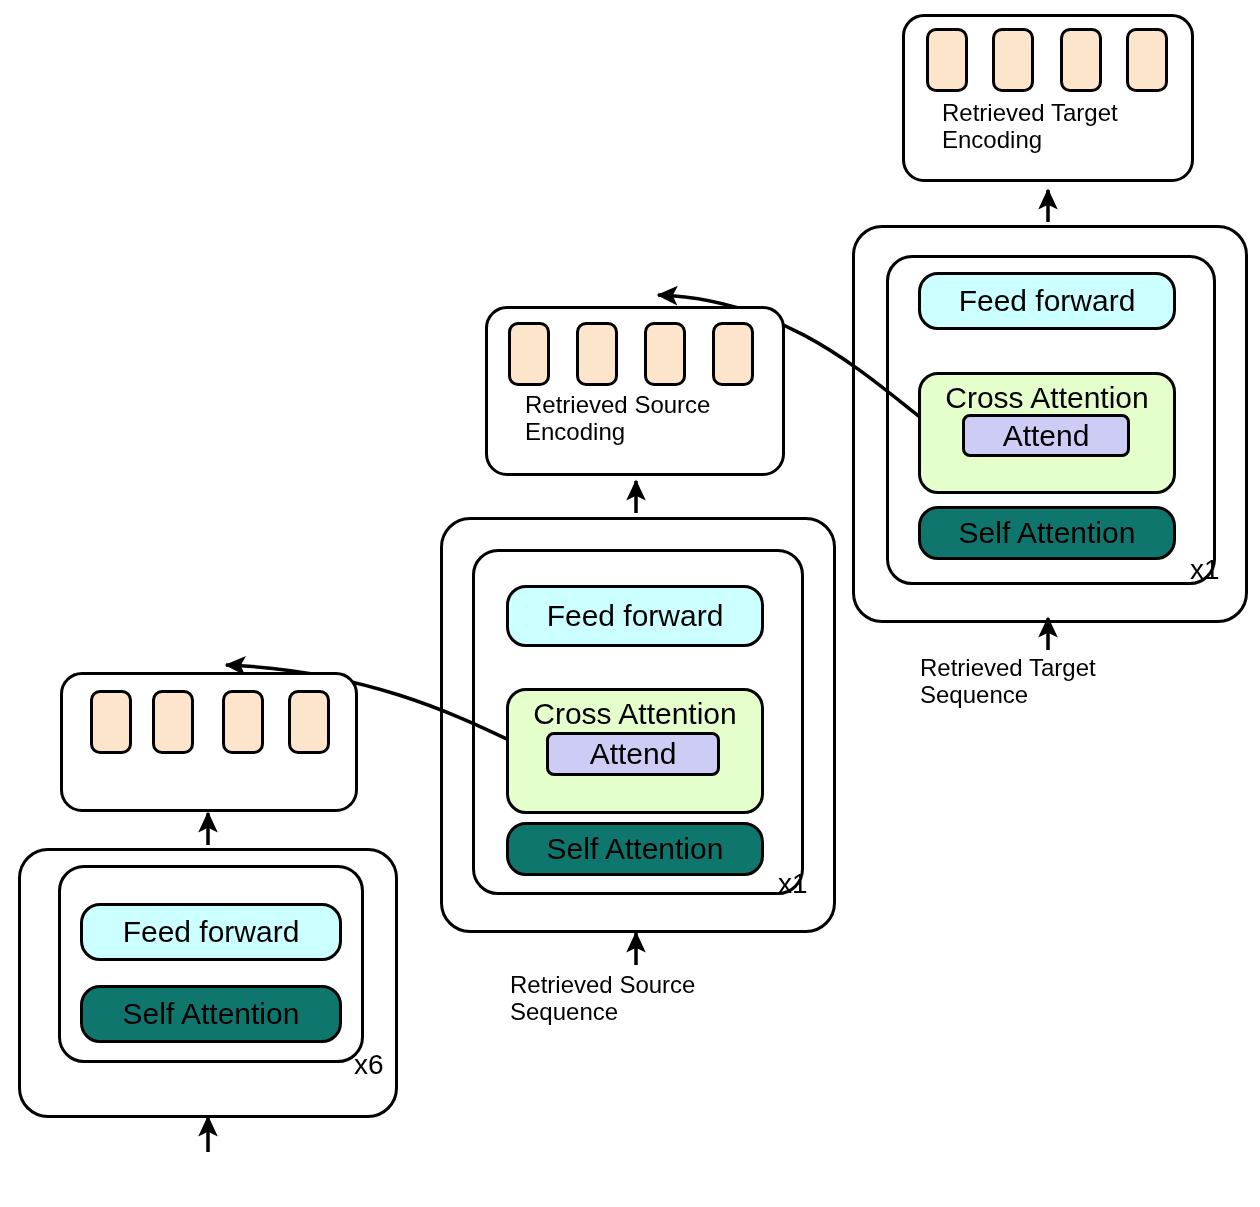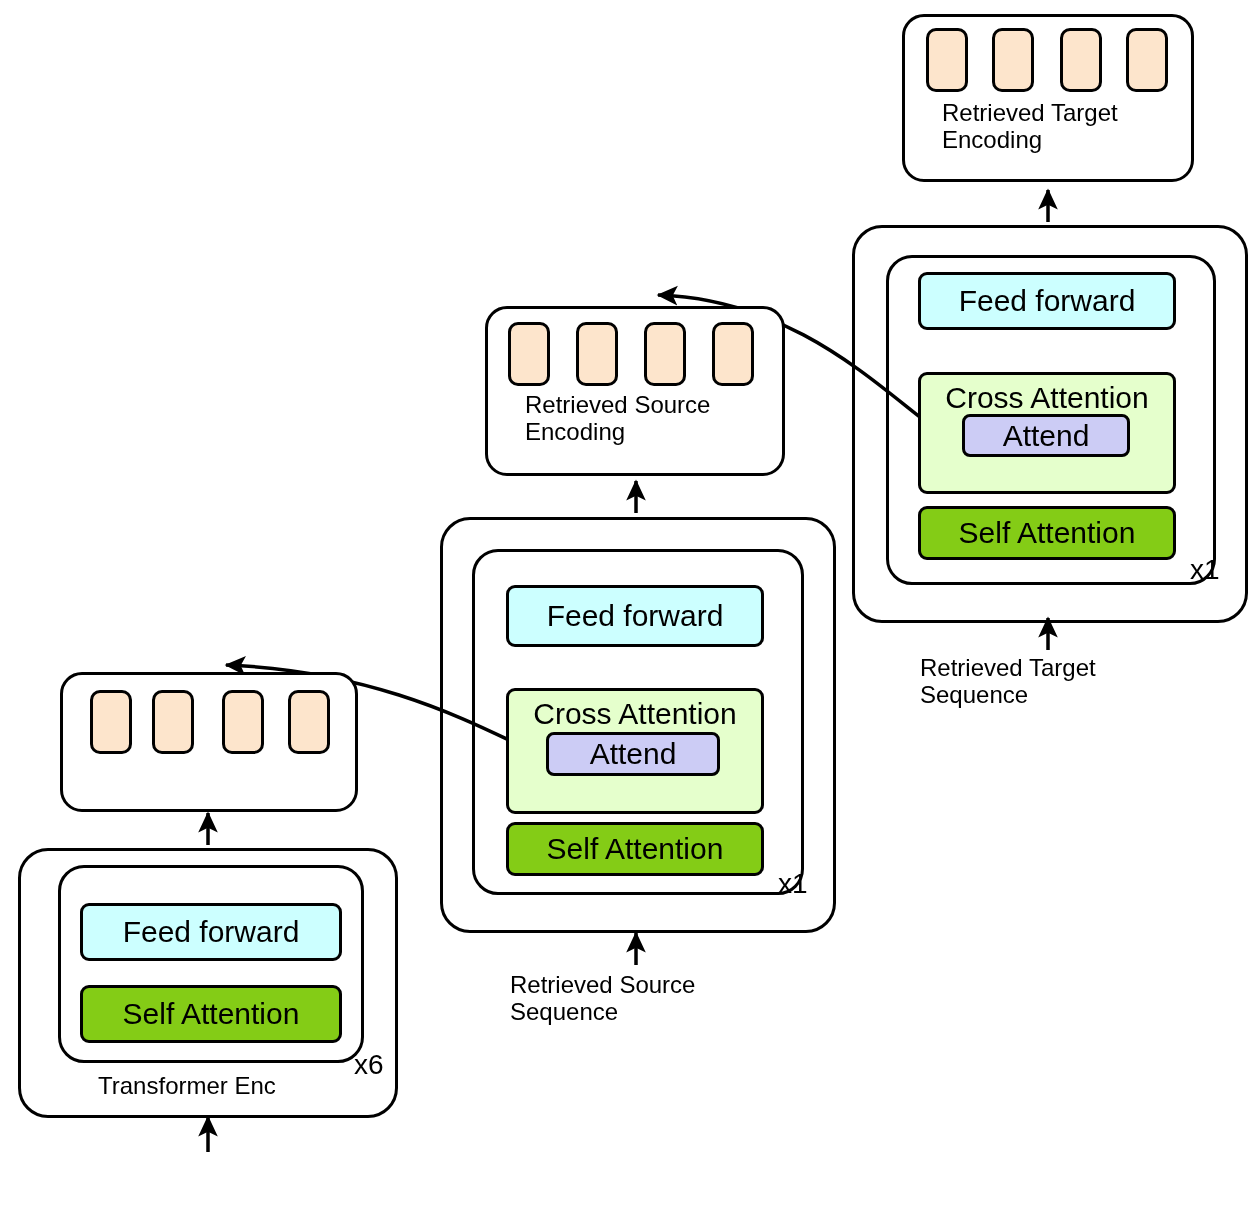--- a/index.html
+++ b/index.html
@@ -28,31 +28,31 @@
     background: transparent;
     border-radius: 30px;
   }
   .inner-box { border-radius: 26px; }
   .enc-box   { border-radius: 22px; background: #ffffff; }
 
   .cell {
     position: absolute;
     box-sizing: border-box;
     border: 3px solid #000000;
-    border-radius: 9px;
+    border-radius: 20px;
     display: flex;
     align-items: center;
     justify-content: center;
     font-size: 30px;
     color: #000000;
     line-height: 1;
     white-space: nowrap;
   }
   .cell.ff    { background: #ccffff; }
-  .cell.attn  { background: #84cc16; text-align: center; }
+  .cell.attn  { background: #0f766e; text-align: center; }
   .cell.cross {
     background: #e5ffcc;
     display: block;
     padding-top: 8px;
     text-align: center;
     margin-top: 24px;
   }
   .cell.attend {
     background: #ccccf5;
     border-radius: 8px;
@@ -120,21 +120,20 @@
     <path d="M 963,445 C 910,425 820,300 658,295" fill="none" stroke="#000000" stroke-width="3.5" marker-end="url(#arrowhead)"></path>
   </svg>
 
   <div class="outer-box" style="left:18px; top:848px; width:380px; height:270px;"></div>
   <div class="inner-box" style="left:58px; top:865px; width:306px; height:198px;"></div>
 
   <div class="cell ff" style="left:80px; top:903px; width:262px; height:58px;">Feed forward</div>
   <div class="cell attn" style="left:80px; top:985px; width:262px; height:58px;">Self Attention</div>
 
   <div class="rep" style="left:354px; top:1049px;">x6</div>
-  <div class="label" style="left:58px; top:1073px; width:306px;">Transformer Enc</div>
 
 
   <div class="enc-box" style="left:60px; top:672px; width:298px; height:140px;"></div>
   <div class="token" style="left:90px; top:690px; width:42px; height:64px;"></div>
   <div class="token" style="left:152px; top:690px; width:42px; height:64px;"></div>
   <div class="token" style="left:222px; top:690px; width:42px; height:64px;"></div>
   <div class="token" style="left:288px; top:690px; width:42px; height:64px;"></div>
 
   <div class="outer-box" style="left:440px; top:517px; width:396px; height:416px;"></div>
   <div class="inner-box" style="left:472px; top:549px; width:332px; height:346px;"></div>

